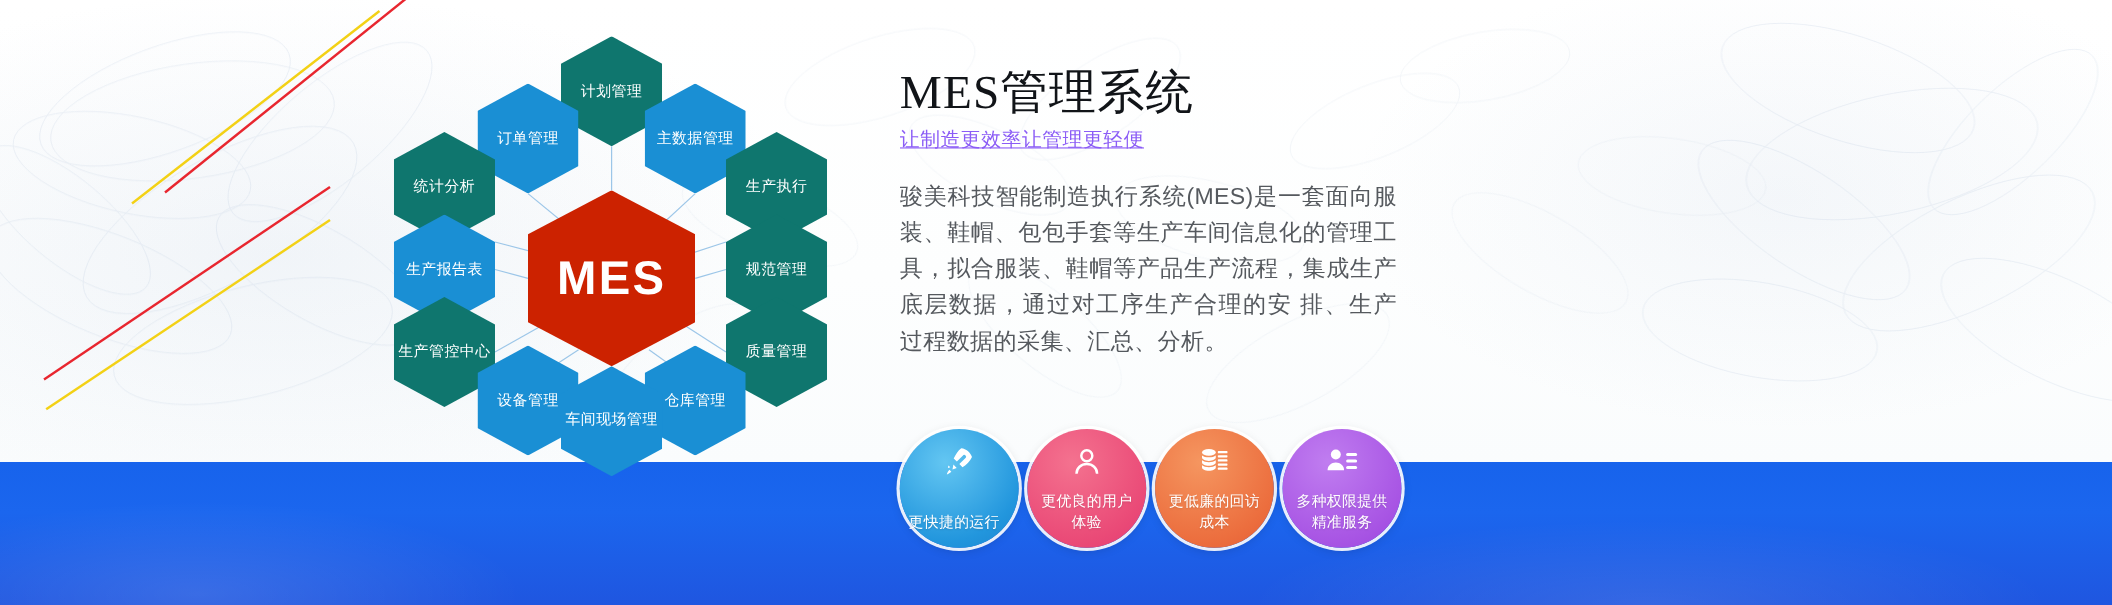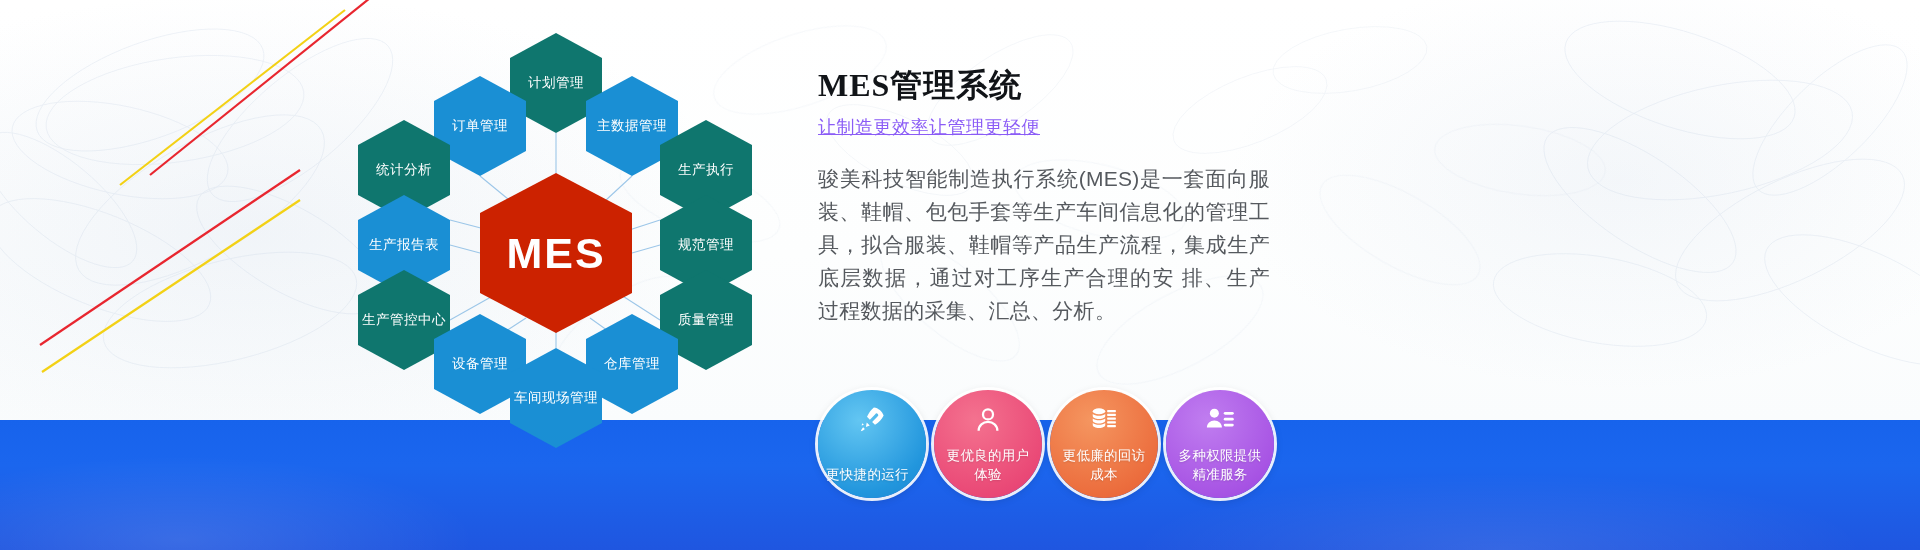--- a/index.html
+++ b/index.html
@@ -83,22 +83,22 @@
   }
 
   
   #copy {
     position:absolute;
     left:818px; top:62px;
     width:470px;
   }
   #title {
     font-family:"Liberation Serif", serif;
-    font-weight:bold;
-    font-size:32px;
+    font-weight:normal;
+    font-size:43px;
     line-height:46px;
     color:#111418;
     letter-spacing:1px;
   }
   #subtitle {
     margin-top:6px;
     font-size:18px;
     line-height:26px;
     color:#8b5cf6;
     letter-spacing:.5px;
@@ -252,21 +252,21 @@
       </div>
       <div class="hex hex-green" style="left: 330px; top: 252px; width: 92px; height: 100px;">
         <span>质量管理</span>
       </div>
       <div class="hex hex-blue" style="left: 104px; top: 296px; width: 92px; height: 100px;">
         <span>设备管理</span>
       </div>
       <div class="hex hex-blue" style="left: 256px; top: 296px; width: 92px; height: 100px;">
         <span>仓库管理</span>
       </div>
-      <div class="hex hex-blue" style="left: 180px; top: 330px; width: 92px; height: 100px;">
+      <div class="hex hex-blue" style="left: 180px; top: 315px; width: 92px; height: 100px; font-family: Liberation Mono, monospace;">
         <span>车间现场管理</span>
       </div>
     </div>
 
   <div id="copy">
     <h1 id="title">MES管理系统</h1>
     <div id="subtitle">让制造更效率让管理更轻便</div>
     <p id="para">骏美科技智能制造执行系统(MES)是一套面向服装、鞋帽、包包手套等生产车间信息化的管理工具，拟合服装、鞋帽等产品生产流程，集成生产底层数据，通过对工序生产合理的安 排、生产过程数据的采集、汇总、分析。</p>
   </div>
 

